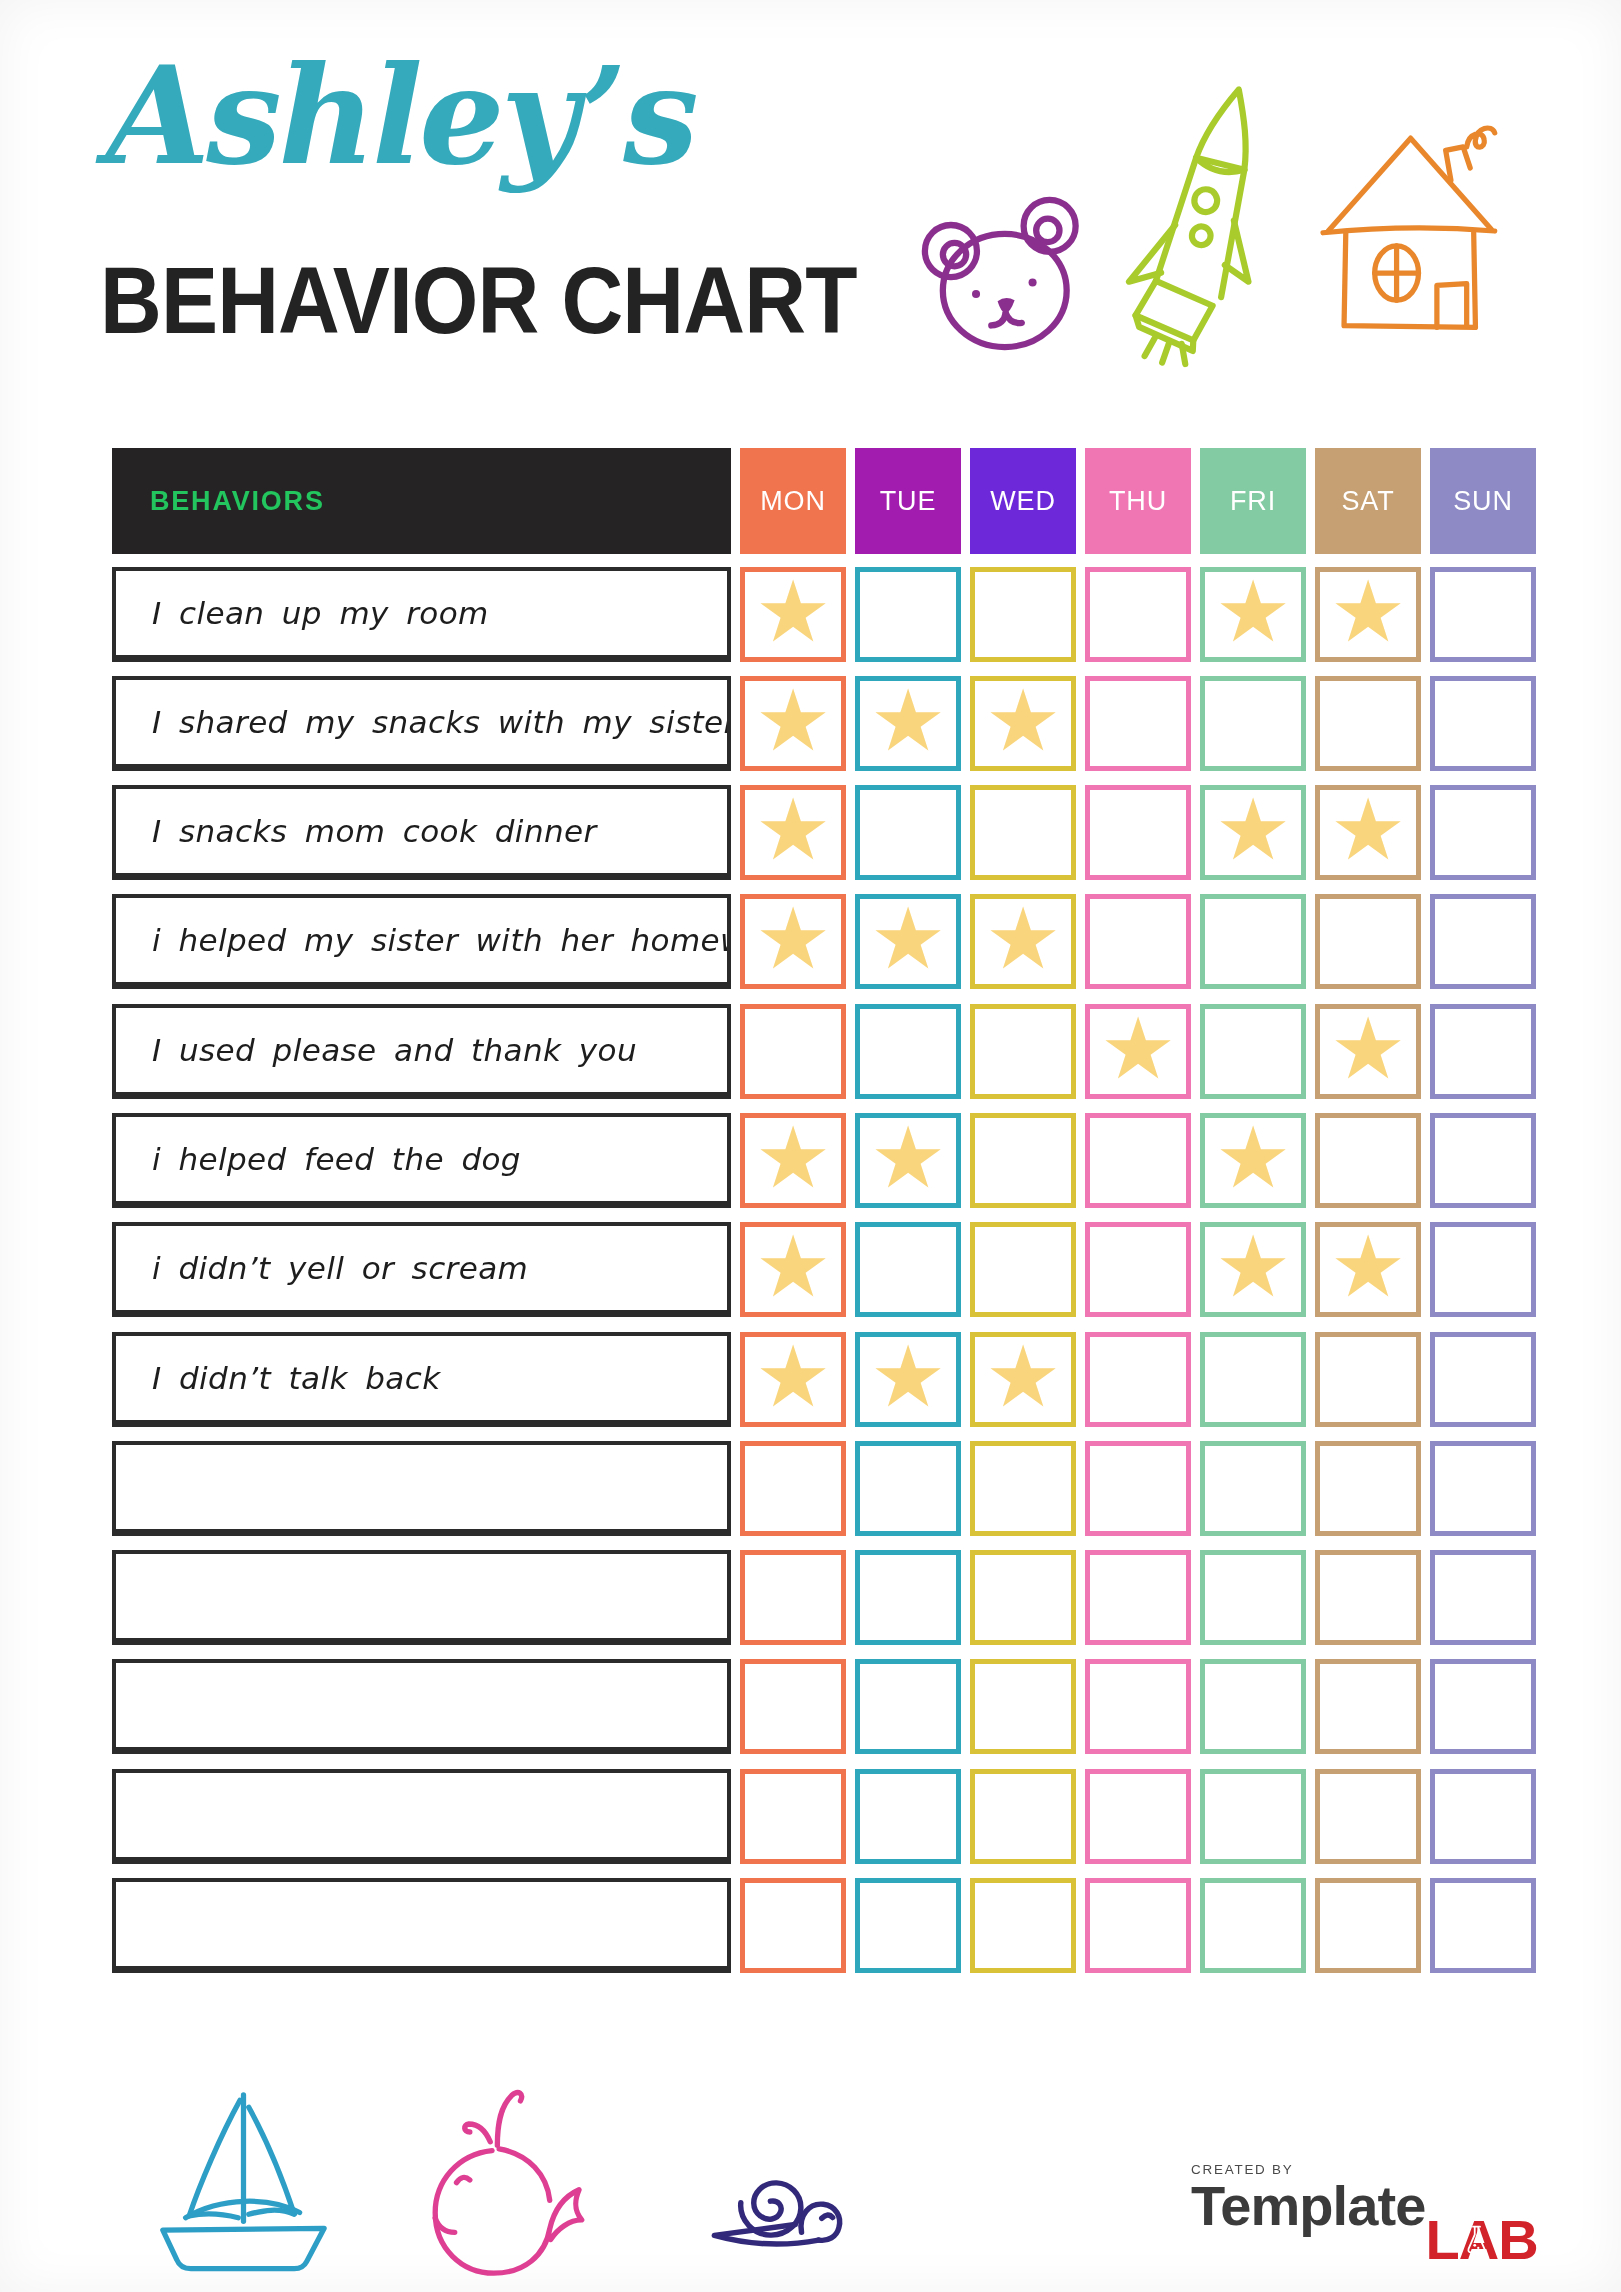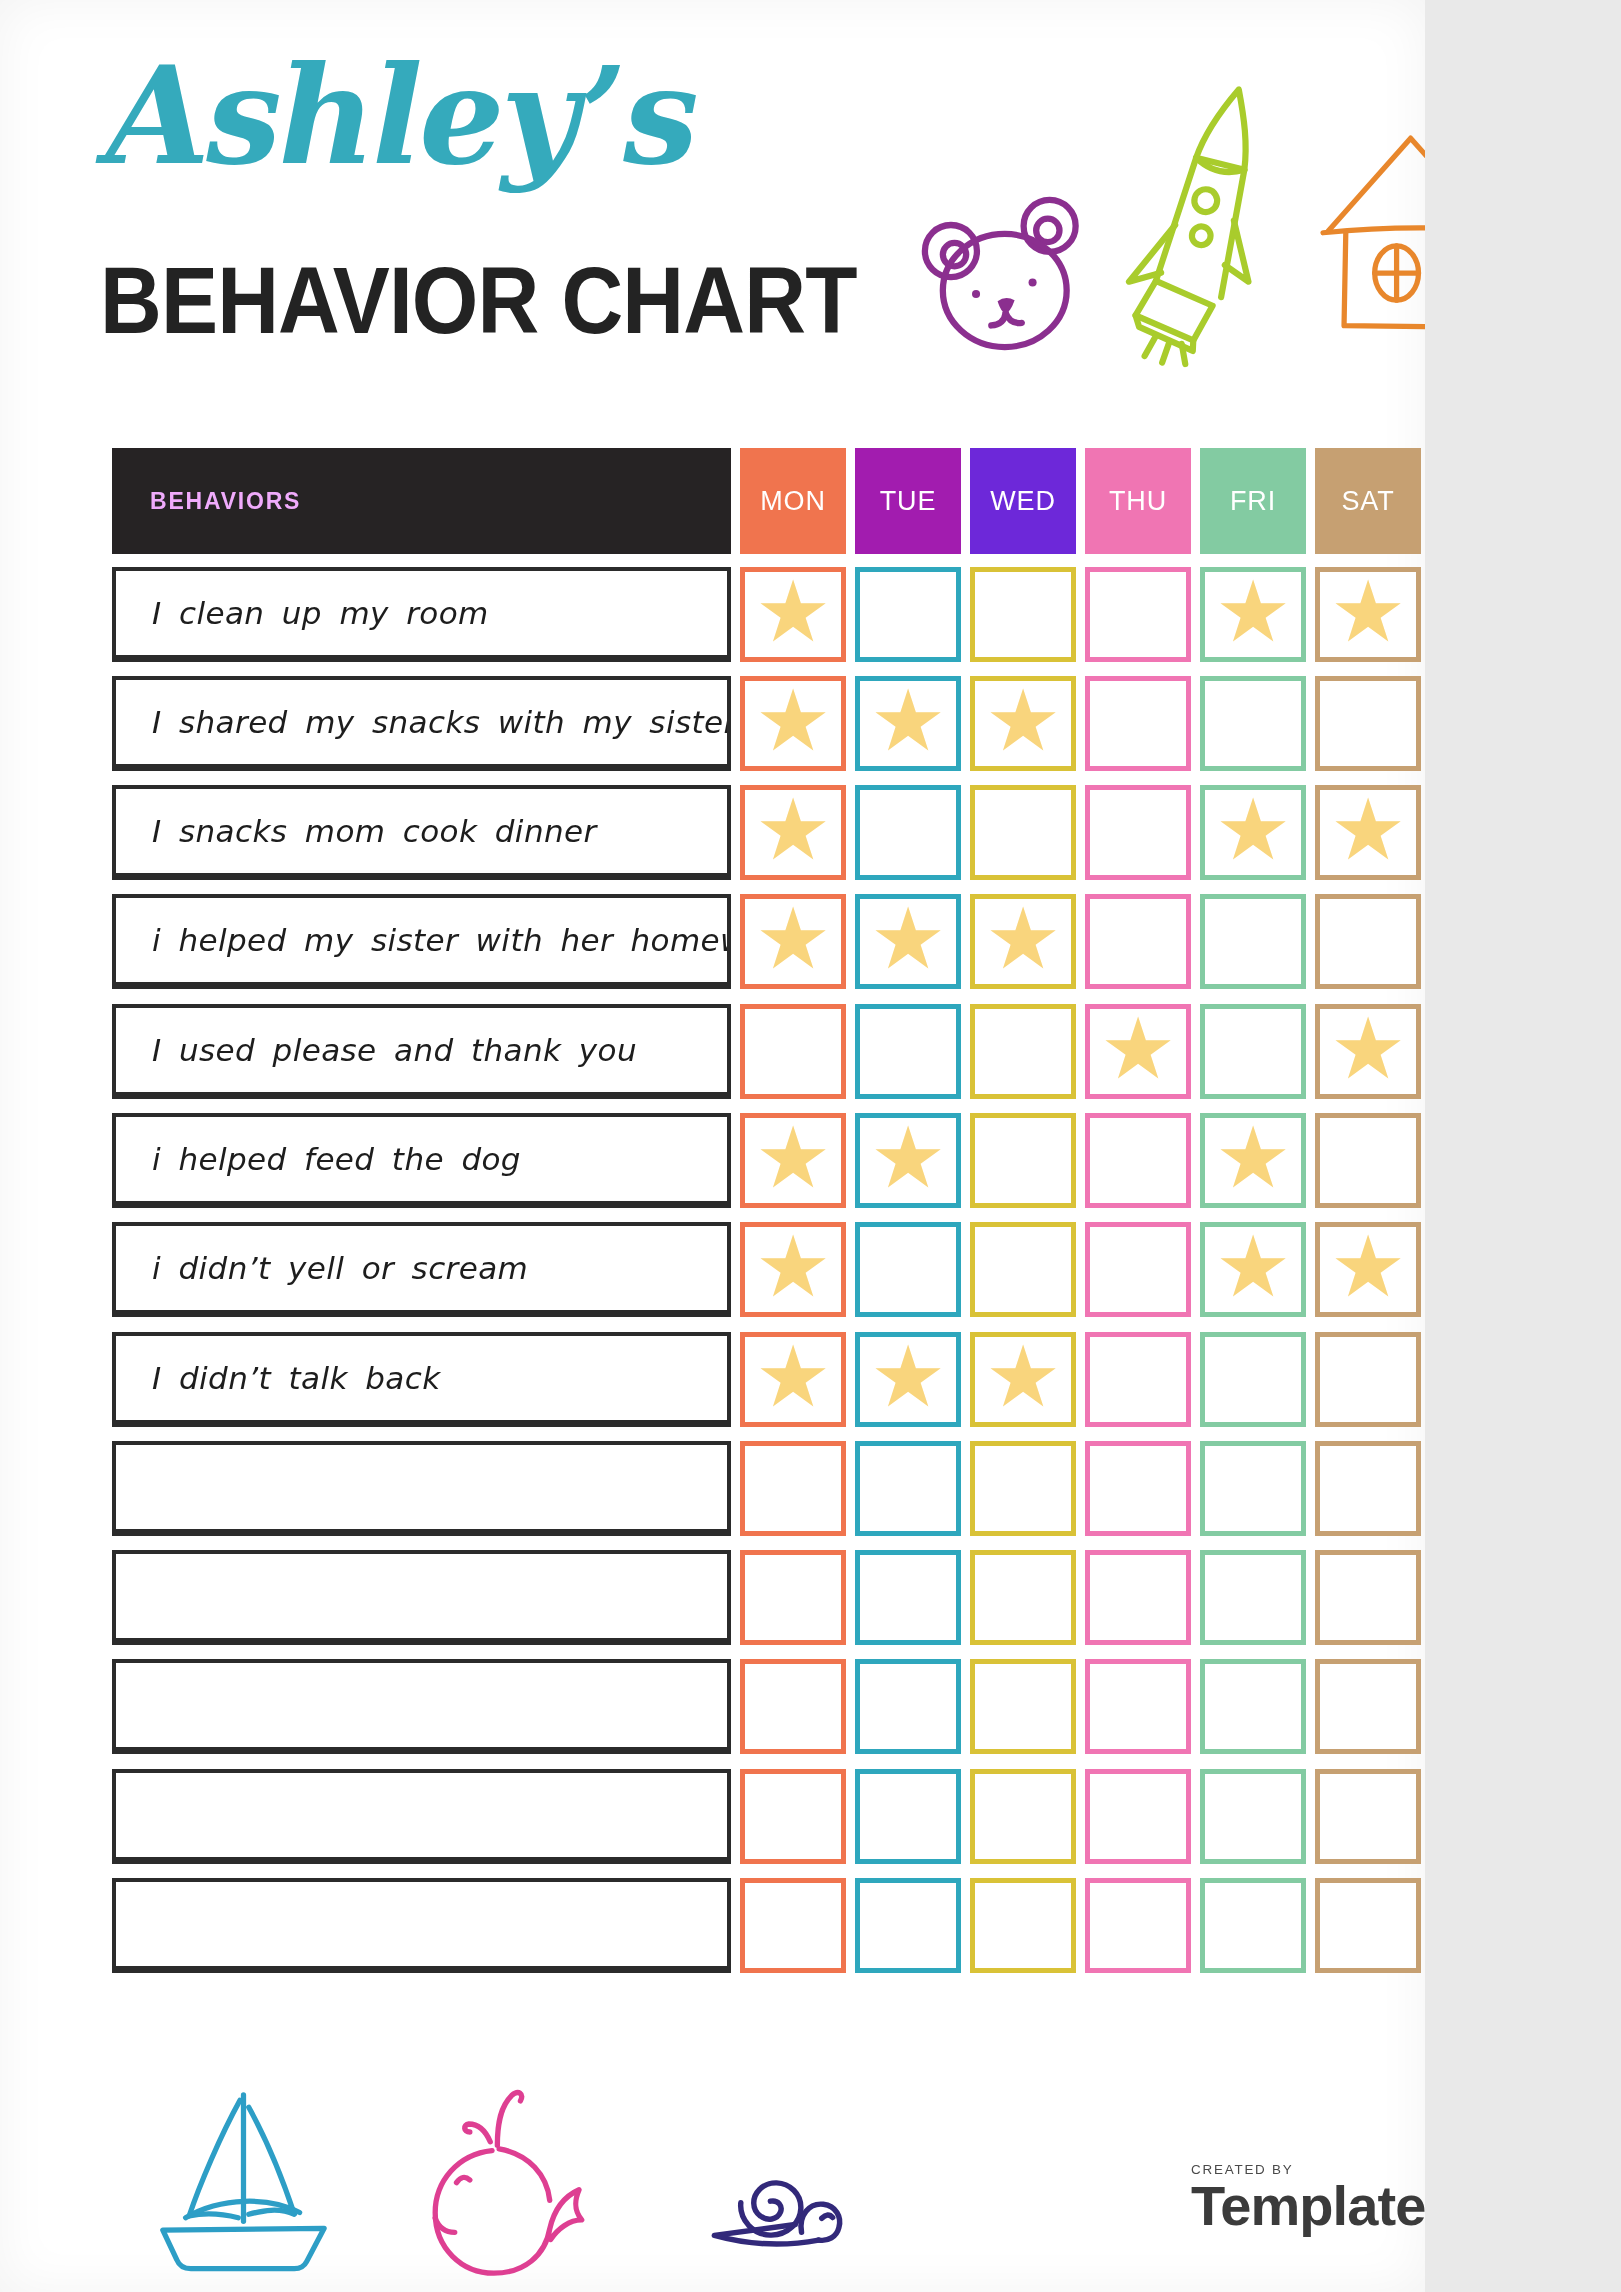--- a/index.html
+++ b/index.html
@@ -1,18 +1,18 @@
 <!DOCTYPE html>
 <html style="font-size:14.3px"><head>
 <meta charset="utf-8">
 <style>
   html,body{margin:0;padding:0;background:#e9e9e9;}
   .page{
     position:relative;
-    width:1425px;height:2293px;
+    width:1621px;height:2293px;
     background:#ffffff;
     box-shadow:inset 0 0 54px rgba(0,0,0,.05);
     font-family:"Liberation Sans",sans-serif;
     overflow:hidden;
   }
   
   .title-script{
     position:absolute;left:106px;top:36px;
     font-family:"DejaVu Serif",serif;
     font-style:italic;font-weight:bold;
@@ -29,21 +29,21 @@
   .doodle svg{display:block;}
   
   .chart{position:absolute;left:112px;top:448px;}
   .grid-row{
     display:grid;
     grid-template-columns:619px repeat(7,106px);
     column-gap:9px;
   }
   .chart-header{height:106px;margin-bottom:12.5px;}
   .behaviors-head{
-    color:#f0abfc;font-size:23px;font-weight:bold;letter-spacing:1.8px;
+    color:#22c55e;font-size:27px;font-weight:bold;letter-spacing:1.8px;
     display:flex;align-items:center;padding-left:38px;box-sizing:border-box;
   }
   .day-head{
     color:#fff;font-size:27px;letter-spacing:0.9px;
     display:flex;align-items:center;justify-content:center;
   }
   .body-row{height:95px;margin-bottom:14.3px;}
   .behavior-cell{
     border:4.5px solid #2b2b2b;border-bottom-width:7.2px;
     background:#fff;box-sizing:border-box;

